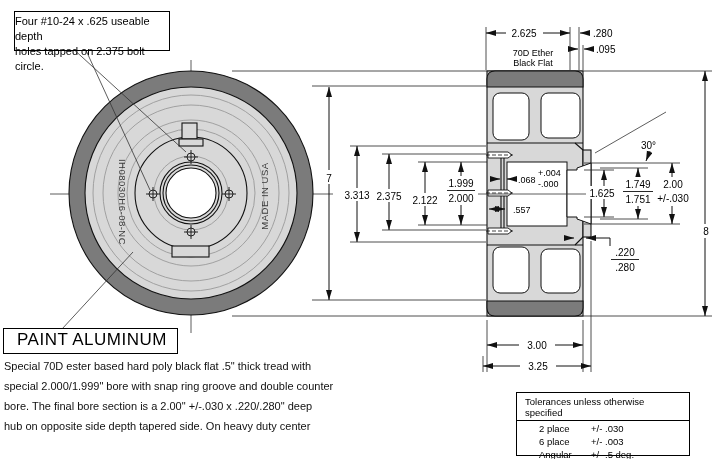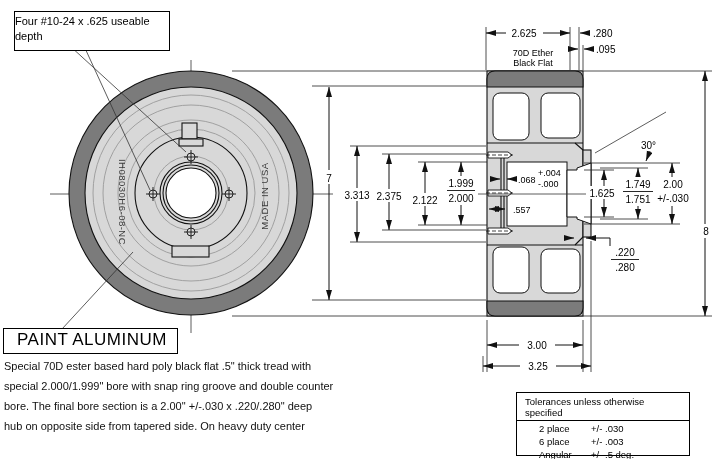--- a/index.html
+++ b/index.html
@@ -224,29 +224,30 @@
     <text class="d" x="625" y="256" text-anchor="middle">.220</text>
     <line x1="611" y1="259.5" x2="639" y2="259.5" stroke="#111" stroke-width="0.9"></line>
     <text class="d" x="625" y="271" text-anchor="middle">.280</text>
     <text class="d" x="537" y="349" text-anchor="middle">3.00</text>
     <text class="d" x="538" y="370" text-anchor="middle">3.25</text>
   </g>
 </svg>
 
 <div id="callout" class="box">
   <div>Four #10-24 x .625 useable depth</div>
+  <div>holes tapped on 2.375 bolt circle.</div>
 </div>
 
 <div id="paintbox" class="box">PAINT ALUMINUM</div>
 
 <div id="notes">
   <div>Special 70D ester based hard poly black flat .5" thick tread with</div>
   <div>special 2.000/1.999" bore with snap ring groove and double counter</div>
   <div>bore.  The final bore section is a 2.00" +/-.030 x .220/.280" deep</div>
-  <div>hub on opposite side from tapered side. On heavy duty center</div>
+  <div>hub on opposite side depth tapered side. On heavy duty center</div>
 </div>
 
 <div id="tolbox" class="box">
   <div class="tt">Tolerances unless otherwise specified</div>
   <div class="tr">
     <span class="tl">2 place</span>
     <span>+/- .030</span>
   </div>
   <div class="tr">
     <span class="tl">6 place</span>

